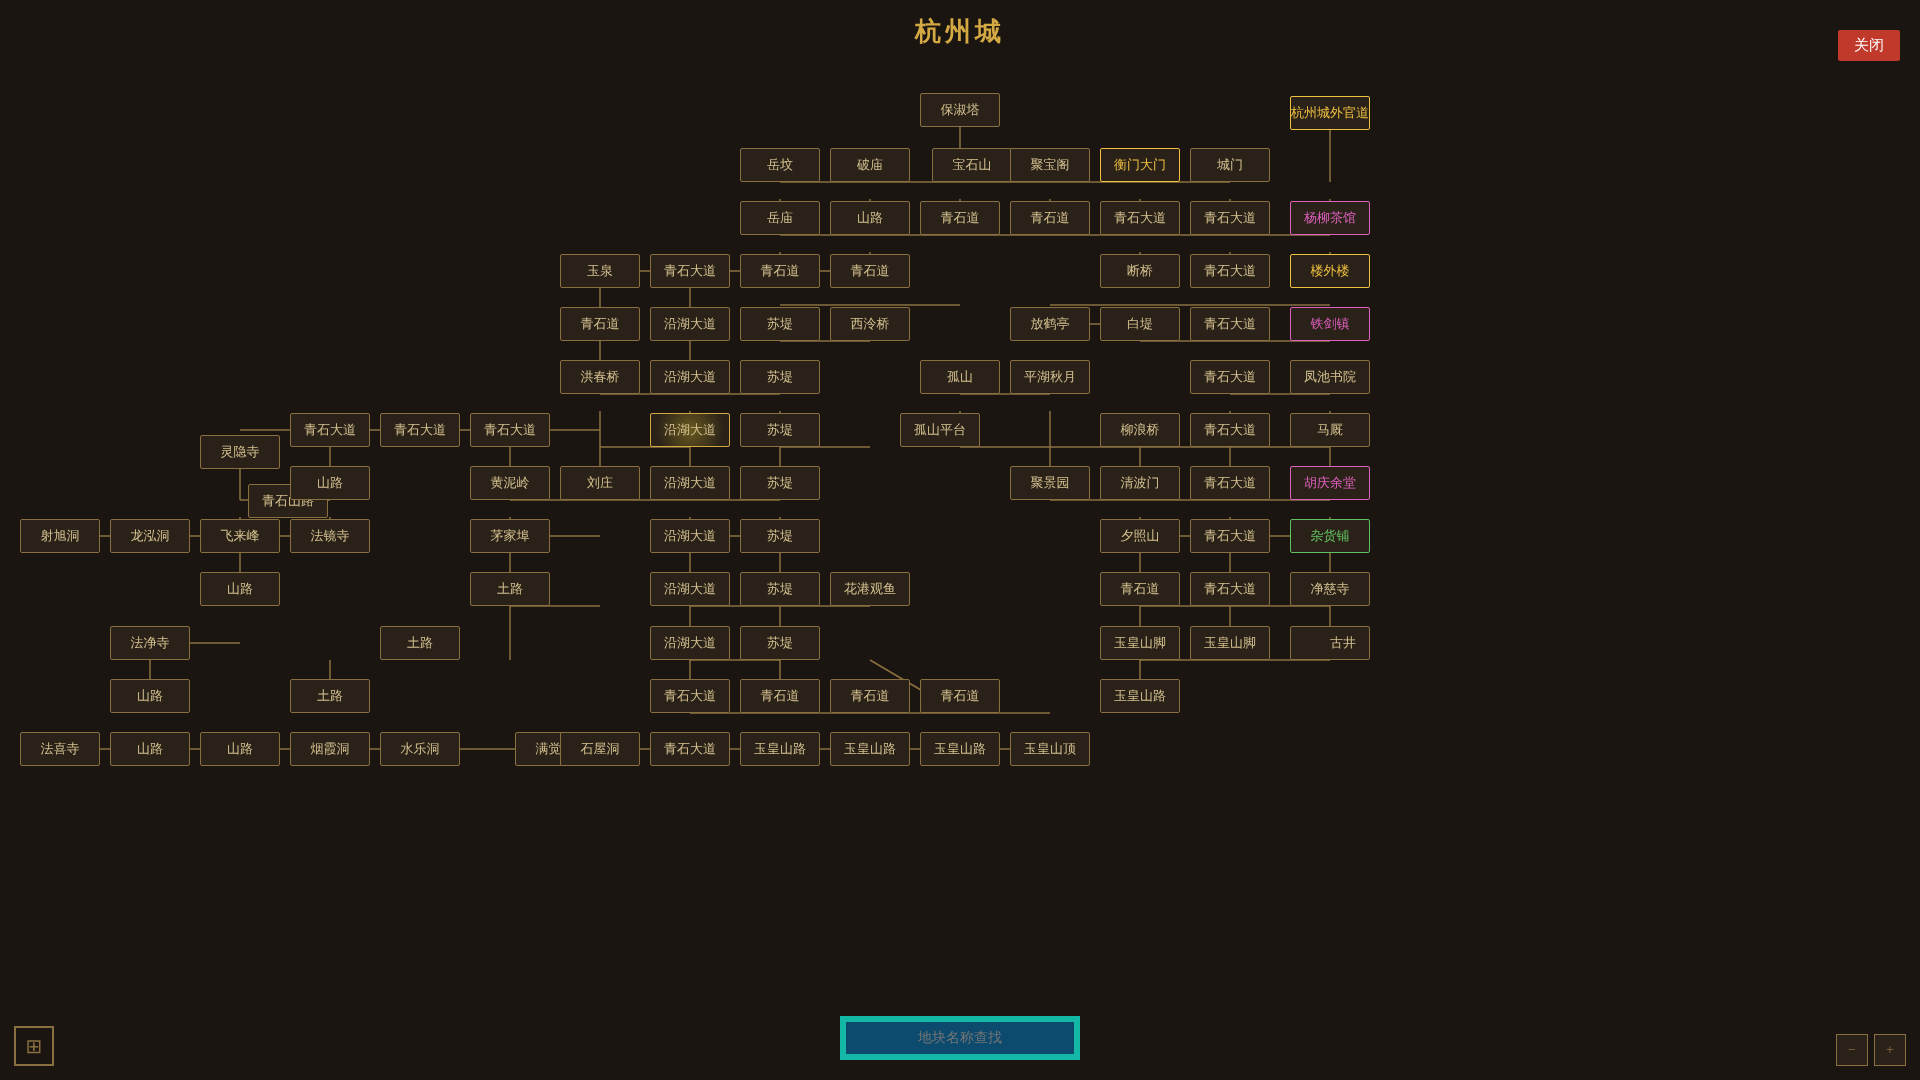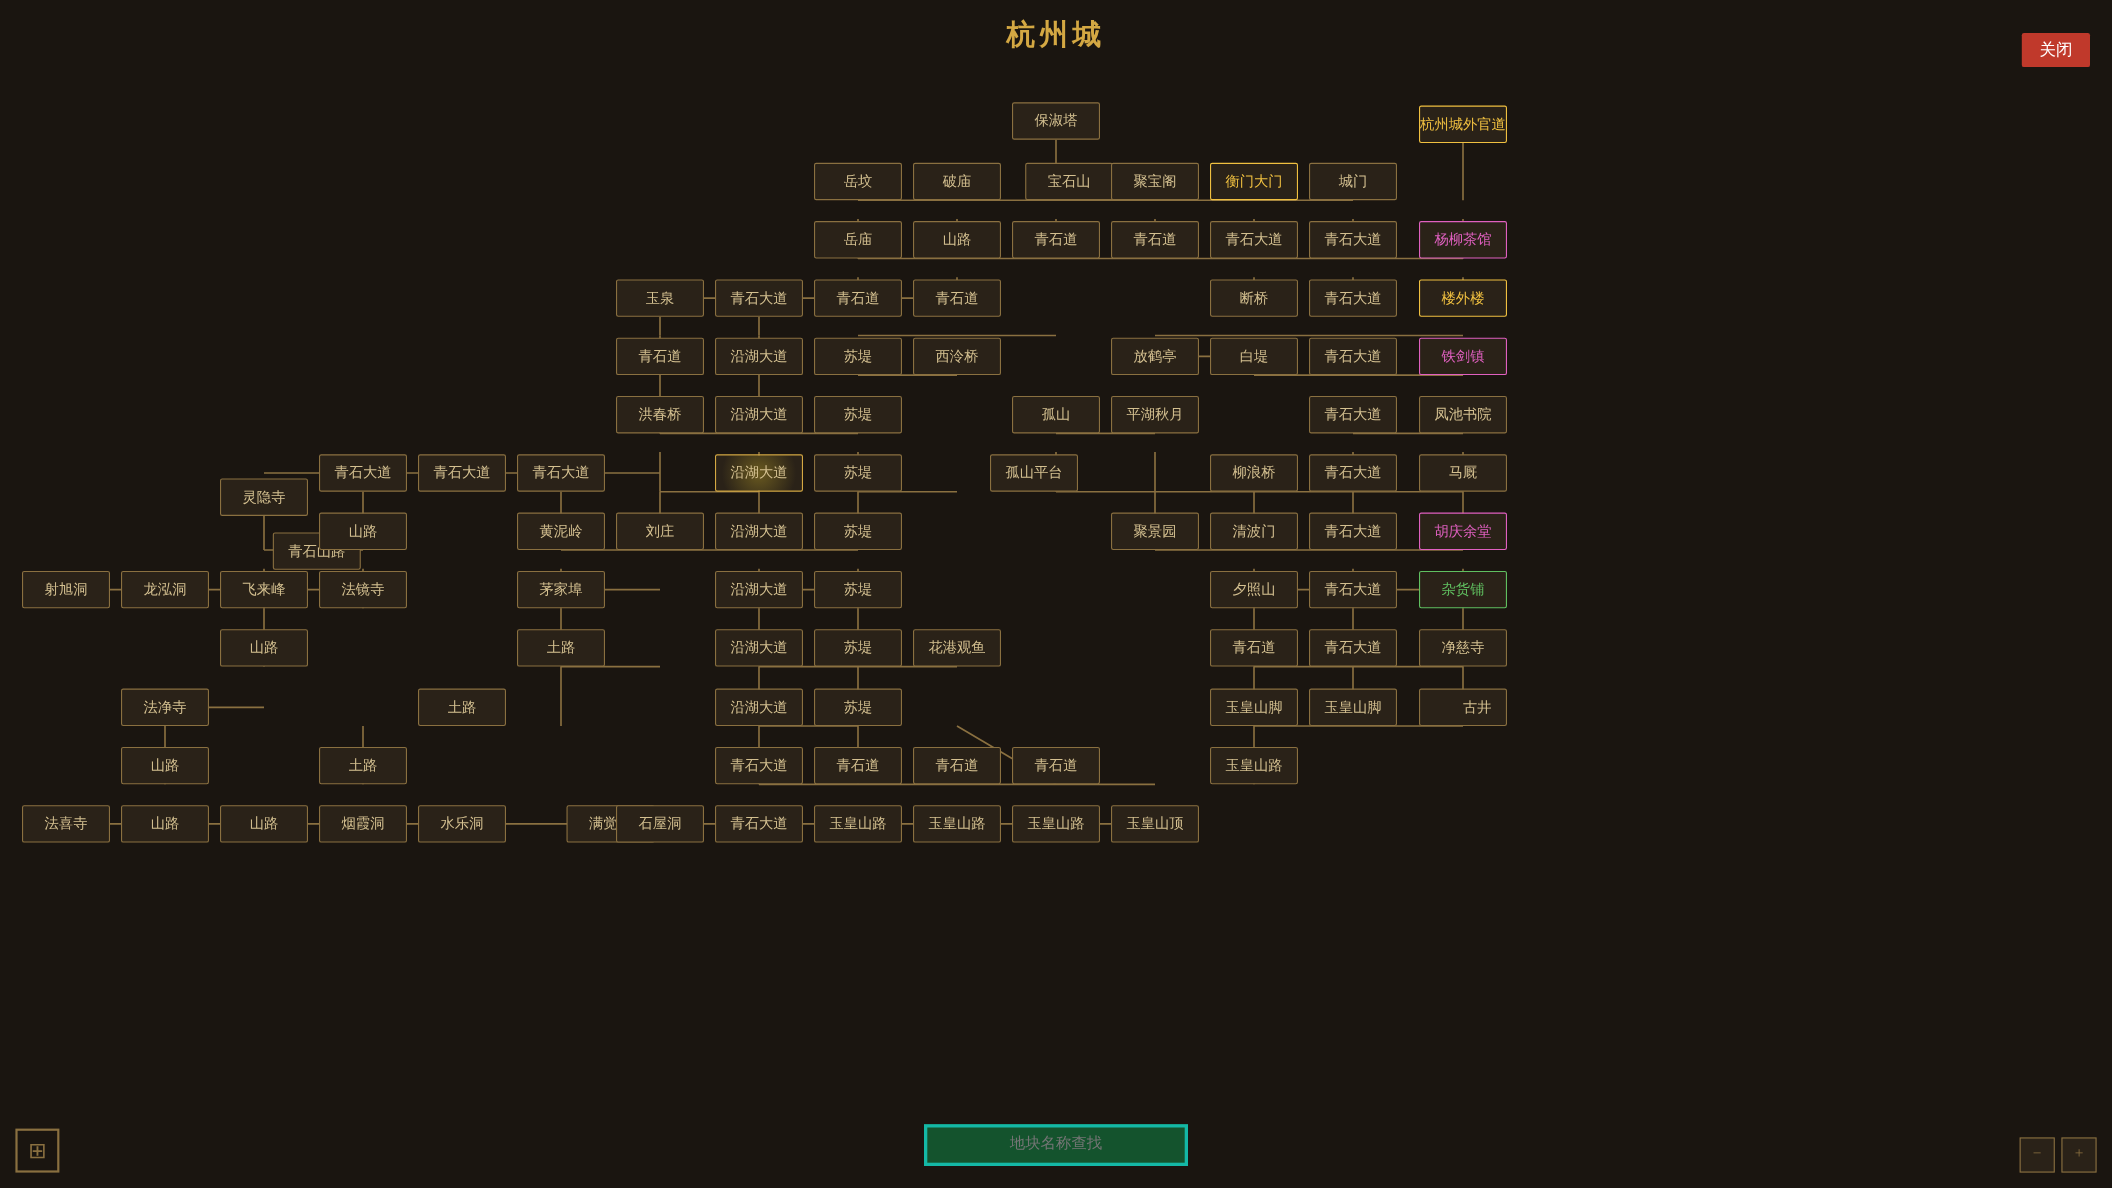--- a/index.html
+++ b/index.html
@@ -77,22 +77,22 @@
 
     .search-bar {
       position: absolute;
       bottom: 20px;
       left: 50%;
       transform: translateX(-50%);
       width: 240px;
     }
     .search-bar input {
       width: 100%;
-      background: #14532d;
-      border: 3px solid #14b8a6;
+      background: #0c4a6e;
+      border: 6px solid #14b8a6;
       color: #d4c090;
       font-size: 14px;
       padding: 8px 0;
       font-family: 'SimSun', serif;
       outline: none;
       text-align: center;
     }
 
     .corner-icon {
       position: absolute;

